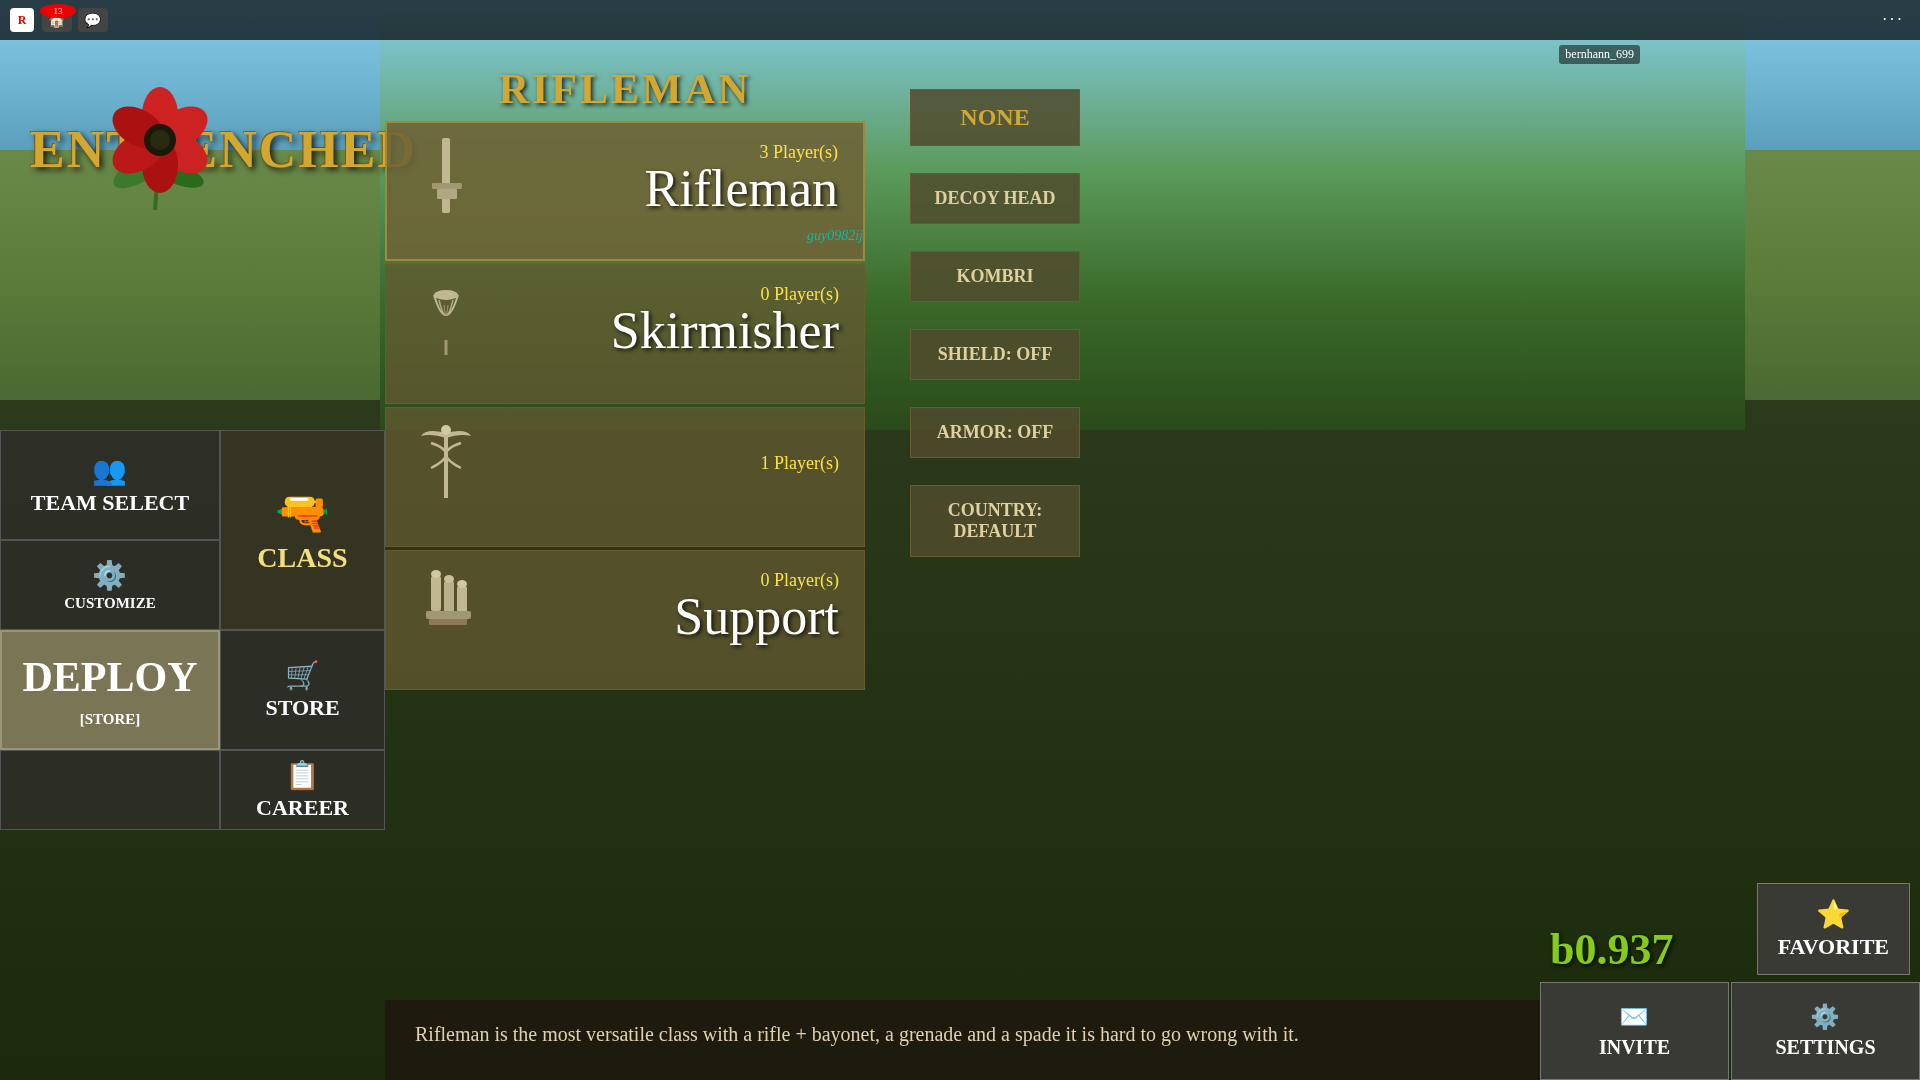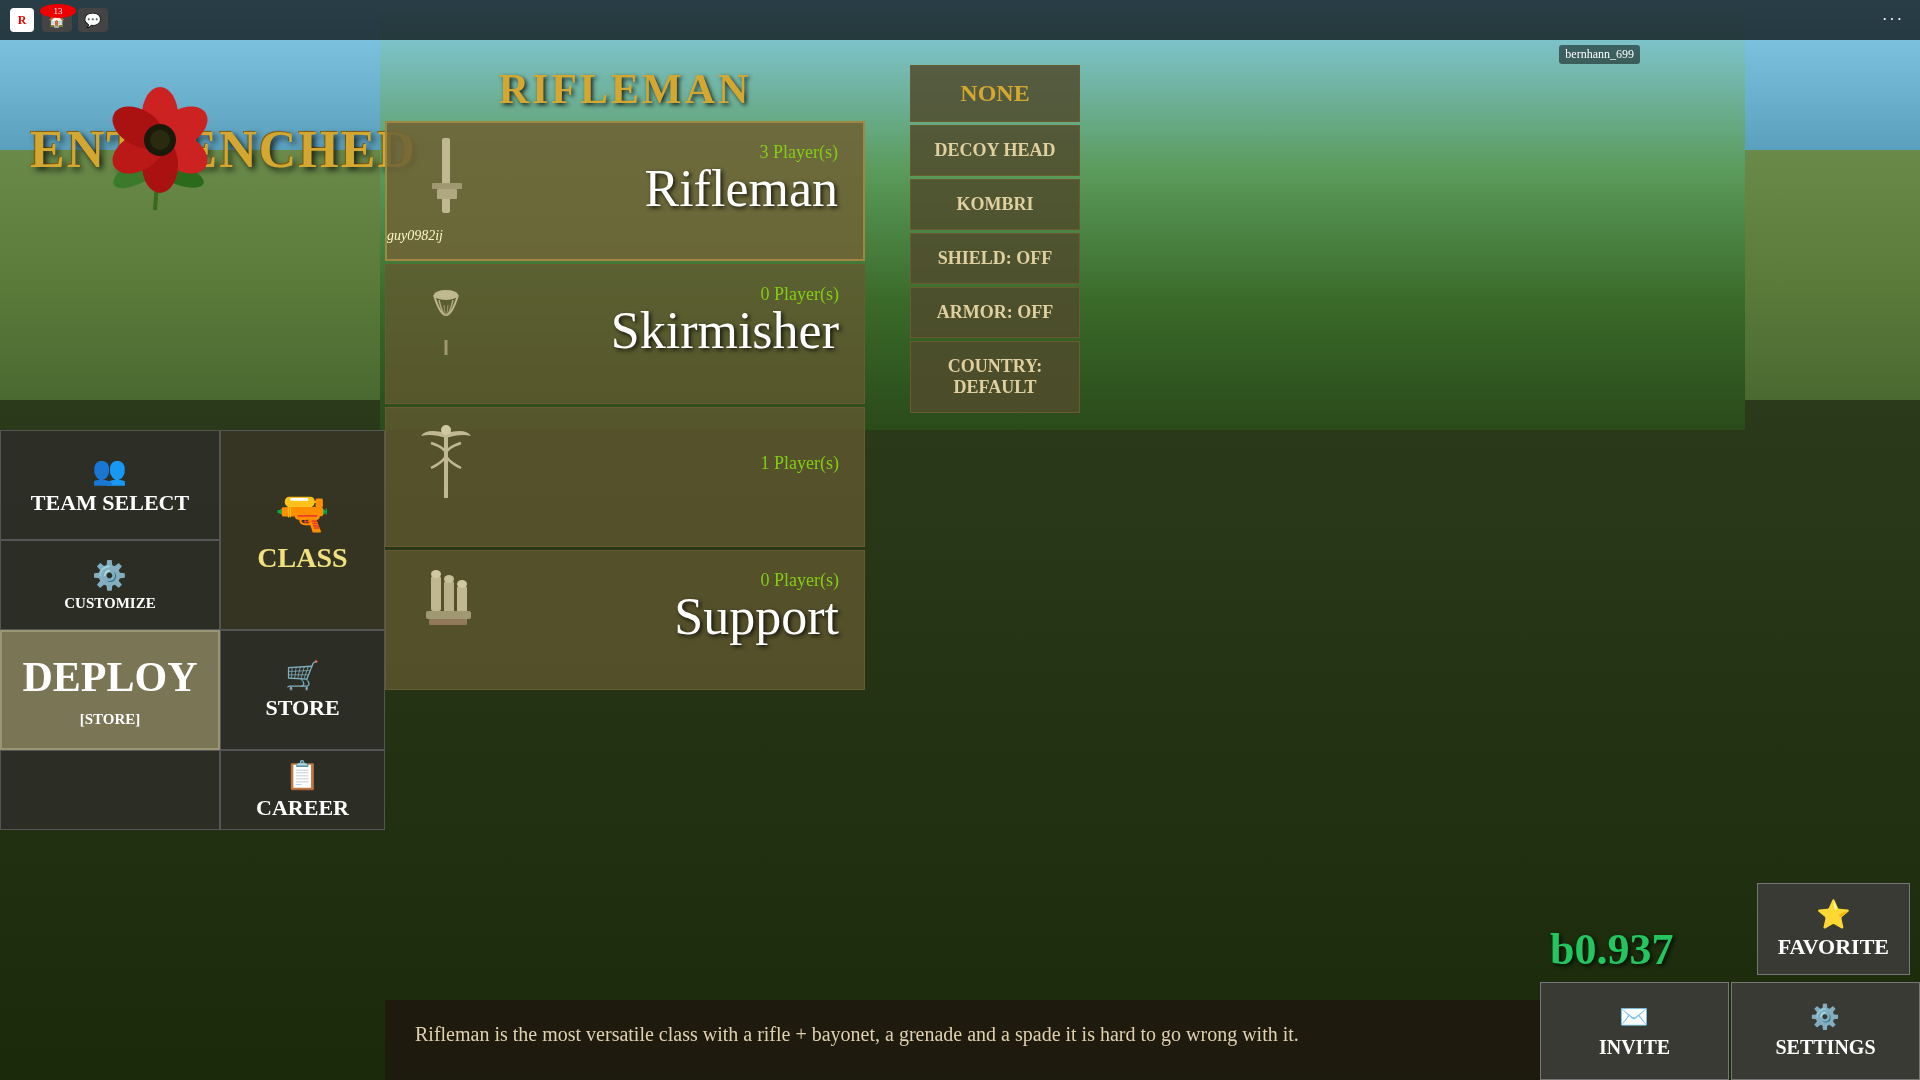--- a/index.html
+++ b/index.html
@@ -189,36 +189,36 @@
       flex-shrink: 0;
     }
 
     .class-card-info {
       flex: 1;
       text-align: right;
       padding-right: 10px;
     }
 
     .player-count {
-      color: #84cc16;
+      color: #fde047;
       font-size: 18px;
       font-family: 'Georgia', serif;
     }
 
     .class-name {
       color: white;
       font-size: 52px;
       font-family: 'Georgia', serif;
       line-height: 1;
       text-shadow: 2px 2px 4px rgba(0,0,0,0.8);
     }
 
     .class-card-username {
-      text-align: left;
-      color: #fef9c3;
+      text-align: right;
+      color: #14b8a6;
       font-size: 14px;
       padding-bottom: 8px;
       font-style: italic;
     }
 
     
     .right-panel {
       position: absolute;
       top: 65px;
       left: 910px;
@@ -232,20 +232,21 @@
     .right-option {
       background: rgba(80,75,45,0.85);
       border: 1px solid #6a5a30;
       color: #e0d0a0;
       font-size: 18px;
       font-family: 'Georgia', serif;
       text-align: center;
       padding: 14px 8px;
       cursor: pointer;
       font-weight: bold;
+      margin-top: 24px;
     }
 
     .right-option.none-option {
       color: #d4a830;
       font-size: 24px;
     }
 
     
     .description-area {
       position: absolute;
@@ -275,21 +276,21 @@
       right: 0;
       width: 380px;
       z-index: 50;
       display: flex;
       flex-direction: column;
       align-items: flex-end;
       gap: 2px;
     }
 
     .currency-display {
-      color: #22c55e;
+      color: #84cc16;
       font-size: 44px;
       font-family: 'Georgia', serif;
       font-weight: bold;
       text-shadow: 2px 2px 4px rgba(0,0,0,0.8);
       padding-right: 10px;
       align-self: flex-end;
     }
 
     .bottom-buttons {
       display: flex;

